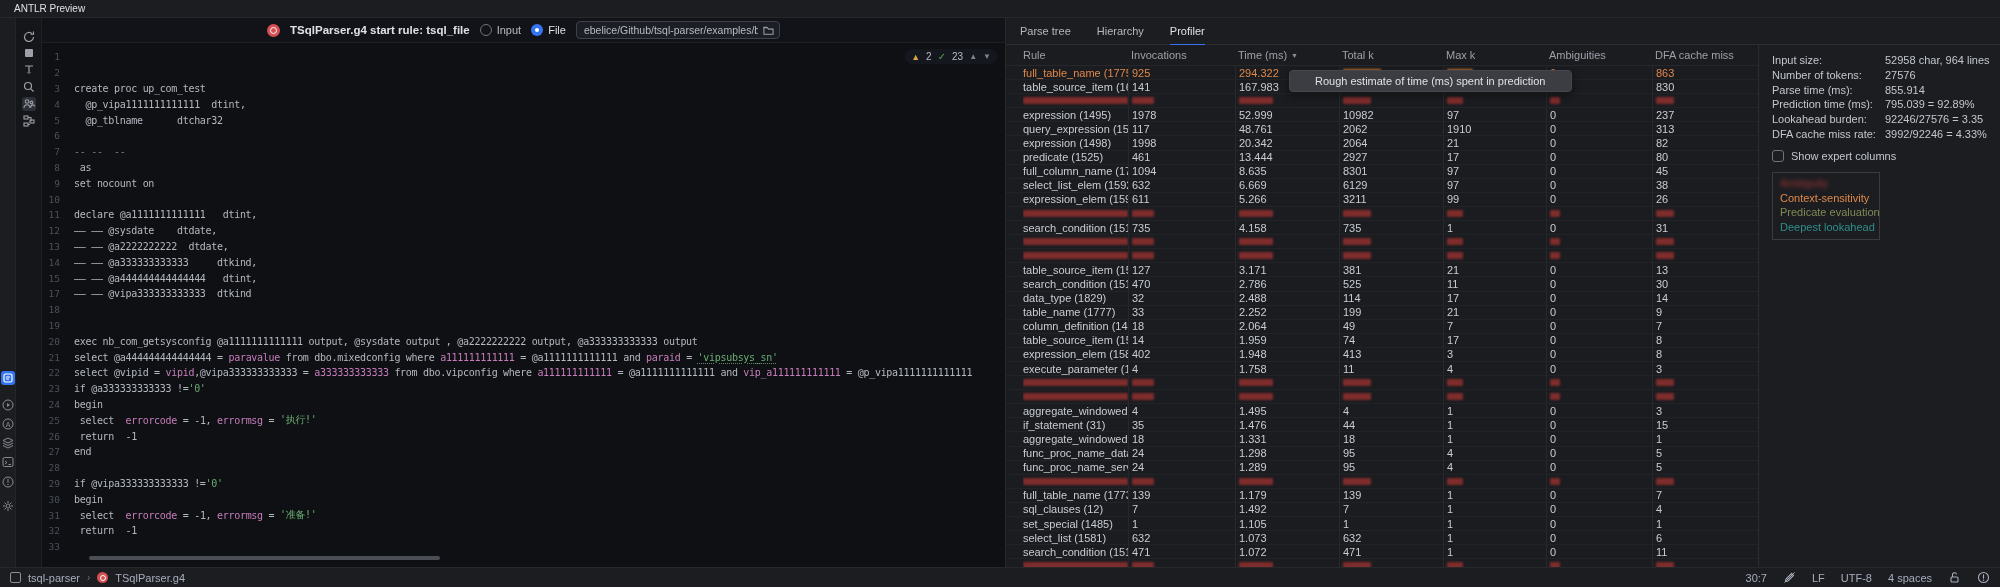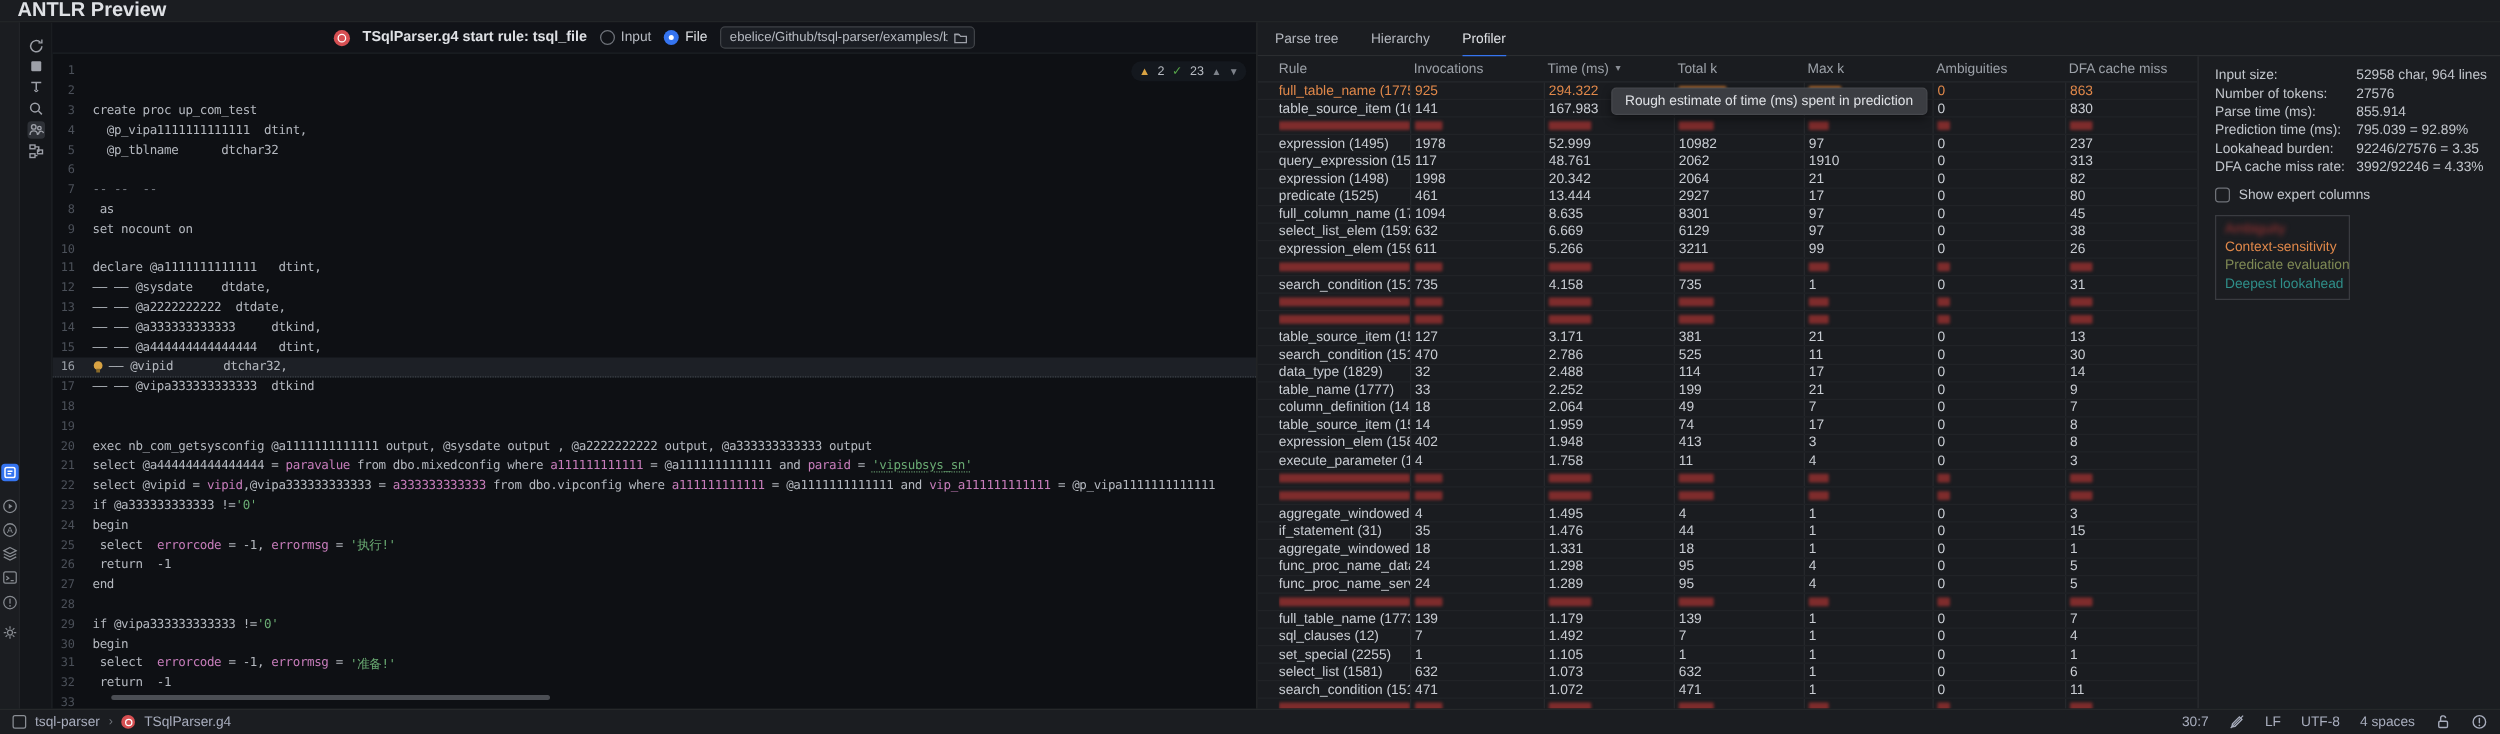--- a/index.html
+++ b/index.html
@@ -4,21 +4,21 @@
 <style>
   * { margin:0; padding:0; box-sizing:border-box; }
   html,body { width:2000px; height:587px; overflow:hidden; background:#1b1d21;
               font-family:"Liberation Sans", sans-serif; }
   .abs { position:absolute; }
   #app { position:relative; width:2000px; height:587px; background:#1b1d21; color:#c9cdd3; }
 
   
   #titlebar { left:0; top:0; width:2000px; height:18px; background:#1b1d21;
               border-bottom:1px solid #26282a; display:flex; align-items:center; padding-left:14px; }
-  #titlebar .t { font-size:16px; font-weight:700; color:#dfe1e5; }
+  #titlebar .t { font-size:10px; font-weight:400; color:#dfe1e5; }
 
   
   #activitybar { left:0; top:18px; width:16px; height:549px; background:#1b1d21;
                  border-right:1px solid #222428; }
   .abicon { position:absolute; left:2px; width:12px; height:12px; color:#878b91; }
   .abicon svg { width:12px; height:12px; display:block; }
   .abicon.active { left:1px; width:14px; height:14px; background:#3574f0; border-radius:3px;
                    display:flex; align-items:center; justify-content:center; color:#fff; }
   .abicon.active svg { width:10px; height:10px; }
 
@@ -90,21 +90,21 @@
   .trow { height:14.1px; font-size:11px; color:#c9cdd3; border-bottom:1px solid #212327; cursor:default; }
   .trow > div { padding-left:3px; height:100%; display:flex; align-items:center; overflow:hidden; white-space:nowrap; }
   .trow > div:first-child { padding-left:0; }
   .trow > div + div { border-left:1px solid #26282c; }
   .trow.orange { color:#e0884a; }
   .smear { height:7px; border-radius:1px; background:#7e2c2c; filter:blur(1.2px); }
   .smear.o { background:#c4742f; }
 
   
   #tooltip { position:absolute; left:283px; top:52px; background:#3b3d42; border:1px solid #46484d;
-             border-radius:4px; padding:4px 10px; font-size:11px; color:#dfe1e5; white-space:nowrap;
+             border-radius:4px; padding:4px 25px; font-size:11px; color:#dfe1e5; white-space:nowrap;
              box-shadow:0 3px 8px rgba(0,0,0,.45); z-index:5; }
 
   
   #info { position:absolute; left:754px; right:0; top:27px; bottom:0; padding:8px 8px 0 12px; }
   .statrow { display:grid; grid-template-columns:113px 1fr; height:14.7px; align-items:center;
              font-size:11px; color:#c3c7cd; }
   #expert { margin-top:9px; display:flex; align-items:center; gap:7px; font-size:11px; color:#c3c7cd; }
   #expert .cb { width:12px; height:12px; border:1px solid #6f7278; border-radius:3px; background:transparent; }
   #legend { margin-top:10px; width:108px; border:1px solid #393b40; padding:3px 7px 5px 7px; }
   .legitem { font-size:11px; line-height:14.5px; white-space:nowrap; }
@@ -256,21 +256,20 @@
         <div class="code-line"><span class="ln">6</span></div>
         <div class="code-line"><span class="ln">7</span><span class="seg-cm">-- --  --</span></div>
         <div class="code-line"><span class="ln">8</span><span class="seg-d"> as</span></div>
         <div class="code-line"><span class="ln">9</span><span class="seg-d">set nocount on</span></div>
         <div class="code-line"><span class="ln">10</span></div>
         <div class="code-line"><span class="ln">11</span><span class="seg-d">declare @a1111111111111   dtint,</span></div>
         <div class="code-line"><span class="ln">12</span><span class="seg-d">—— —— @sysdate    dtdate,</span></div>
         <div class="code-line"><span class="ln">13</span><span class="seg-d">—— —— @a2222222222  dtdate,</span></div>
         <div class="code-line"><span class="ln">14</span><span class="seg-d">—— —— @a333333333333     dtkind,</span></div>
         <div class="code-line"><span class="ln">15</span><span class="seg-d">—— —— @a444444444444444   dtint,</span></div>
-        <div class="code-line cur"><span class="ln">16</span><span class="bulb"></span><span class="seg-d">—— @vipid       dtchar32,</span></div>
         <div class="code-line"><span class="ln">17</span><span class="seg-d">—— —— @vipa333333333333  dtkind</span></div>
         <div class="code-line"><span class="ln">18</span></div>
         <div class="code-line"><span class="ln">19</span></div>
         <div class="code-line"><span class="ln">20</span><span class="seg-d">exec nb_com_getsysconfig @a1111111111111 output, @sysdate output , @a2222222222 output, @a333333333333 output</span></div>
         <div class="code-line"><span class="ln">21</span><span class="seg-d">select @a444444444444444 = </span><span class="seg-p">paravalue</span><span class="seg-d"> from dbo.mixedconfig where </span><span class="seg-p">a111111111111</span><span class="seg-d"> = @a1111111111111 and </span><span class="seg-p">paraid</span><span class="seg-d"> = </span><span class="seg-gu">'vipsubsys_sn'</span></div>
         <div class="code-line"><span class="ln">22</span><span class="seg-d">select @vipid = </span><span class="seg-p">vipid</span><span class="seg-d">,@vipa333333333333 = </span><span class="seg-p">a333333333333</span><span class="seg-d"> from dbo.vipconfig where </span><span class="seg-p">a111111111111</span><span class="seg-d"> = @a1111111111111 and </span><span class="seg-p">vip_a111111111111</span><span class="seg-d"> = @p_vipa1111111111111</span></div>
         <div class="code-line"><span class="ln">23</span><span class="seg-d">if @a333333333333 !=</span><span class="seg-g">'0'</span></div>
         <div class="code-line"><span class="ln">24</span><span class="seg-d">begin</span></div>
         <div class="code-line"><span class="ln">25</span><span class="seg-d"> select  </span><span class="seg-p">errorcode</span><span class="seg-d"> = -1, </span><span class="seg-p">errormsg</span><span class="seg-d"> = </span><span class="seg-g">'执行!'</span></div>
         <div class="code-line"><span class="ln">26</span><span class="seg-d"> return  -1</span></div>
@@ -703,21 +702,21 @@
           <div class="trow tgrid">
             <div>sql_clauses (12)</div>
             <div>7</div>
             <div>1.492</div>
             <div>7</div>
             <div>1</div>
             <div>0</div>
             <div>4</div>
           </div>
           <div class="trow tgrid">
-            <div>set_special (2255)</div>
+            <div>set_special (1485)</div>
             <div>1</div>
             <div>1.105</div>
             <div>1</div>
             <div>1</div>
             <div>0</div>
             <div>1</div>
           </div>
           <div class="trow tgrid">
             <div>select_list (1581)</div>
             <div>632</div>

